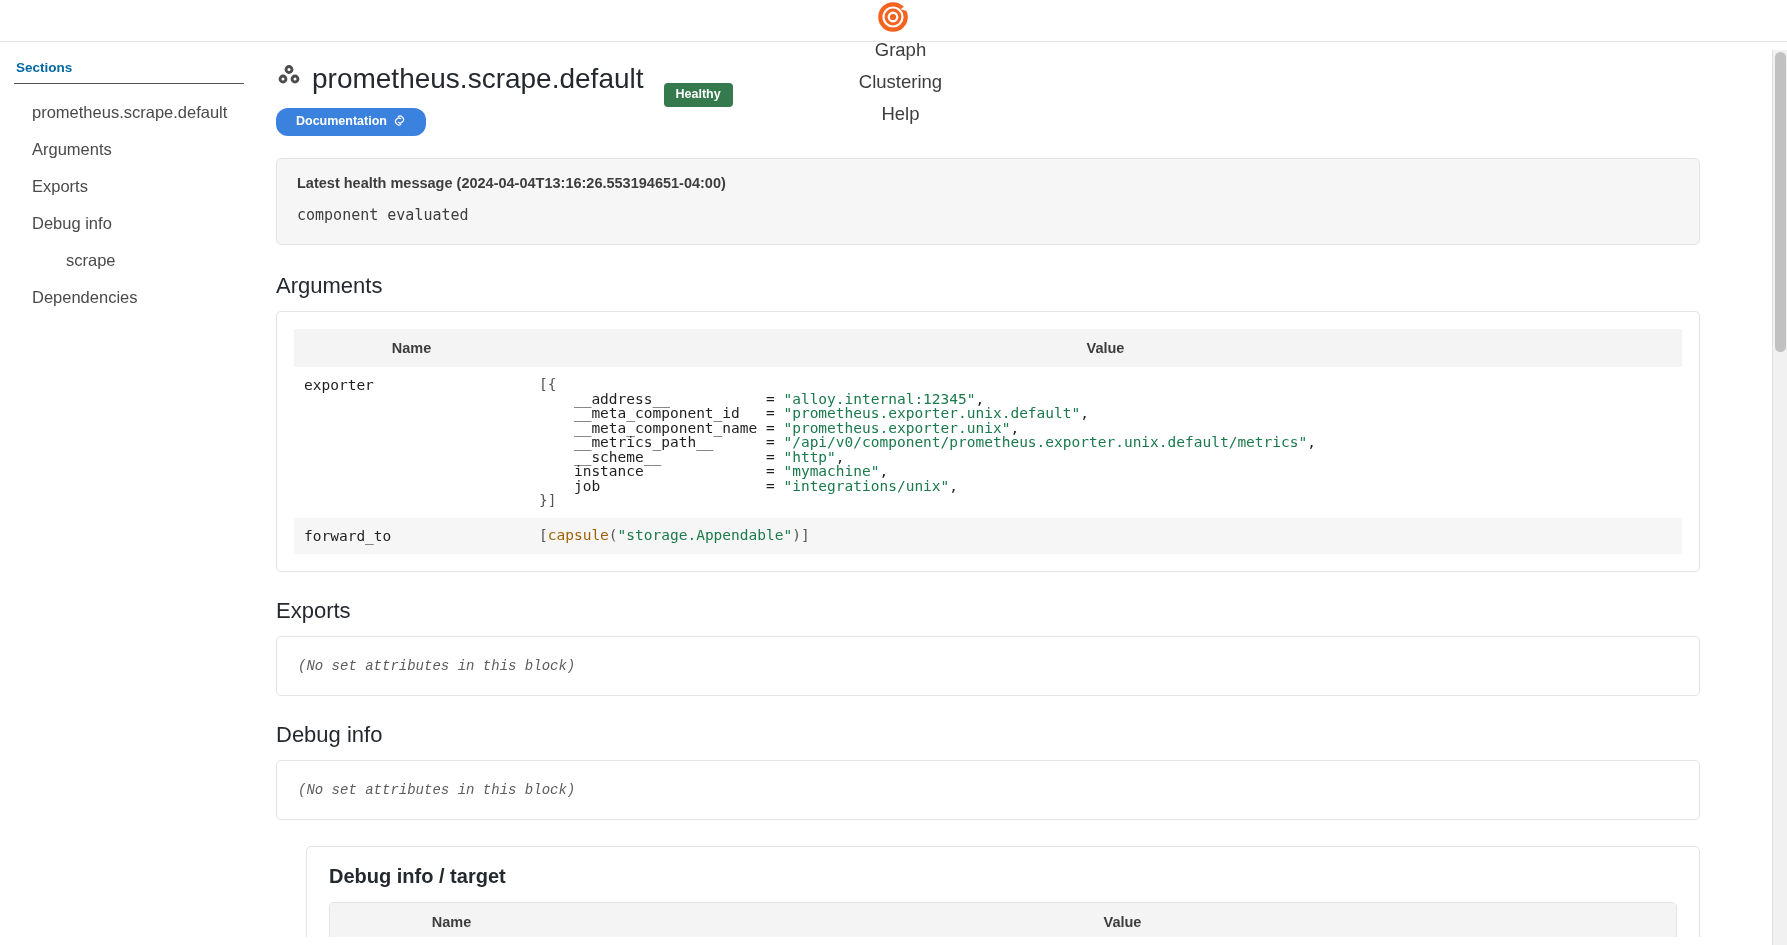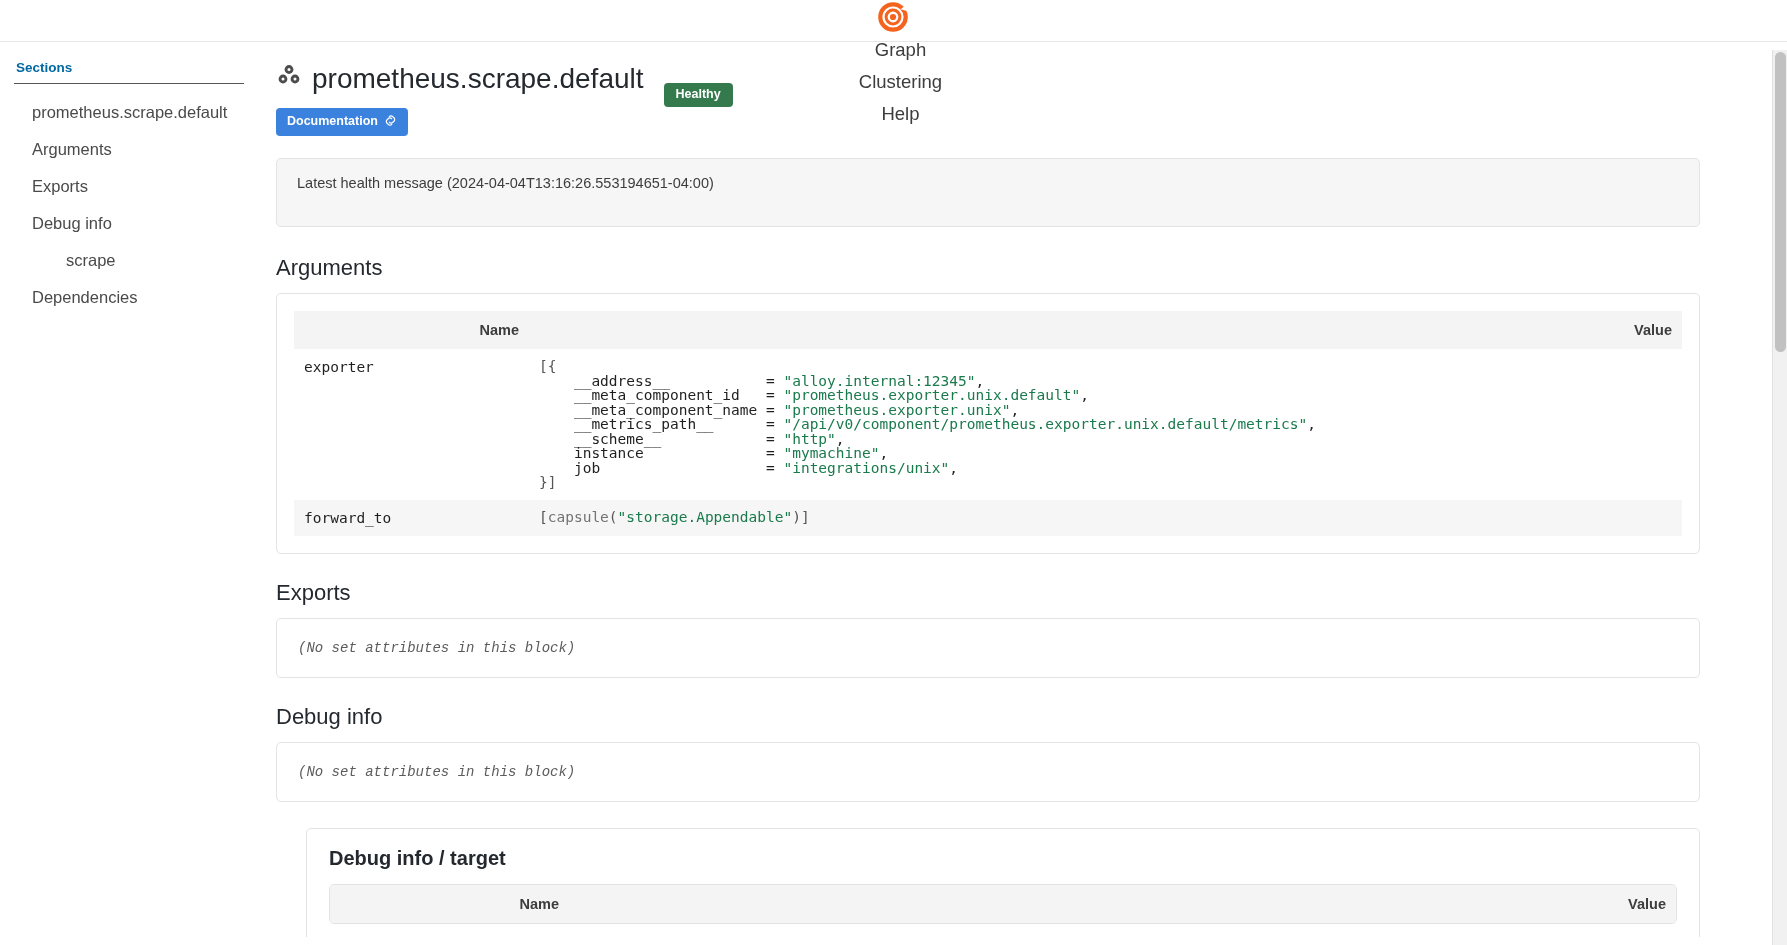--- a/index.html
+++ b/index.html
@@ -128,39 +128,39 @@
     top: 16px;
   }
   .doc-btn {
     display: inline-flex;
     align-items: center;
     gap: 6px;
     background: #3b82de;
     color: #ffffff;
     font-size: 12.5px;
     font-weight: bold;
-    padding: 6px 11px;
-    border-radius: 4px;
+    padding: 6px 20px;
+    border-radius: 12px;
     border: none;
     cursor: pointer;
     line-height: 1.1;
     margin-bottom: 22px;
   }
   .health-card {
     background: #f6f6f6;
     border: 1px solid #e3e3e3;
     border-radius: 5px;
     padding: 16px 20px 20px 20px;
     margin-bottom: 28px;
     width: 1424px;
     box-sizing: border-box;
   }
   .health-card-label {
     font-size: 14.5px;
-    font-weight: normal;
+    font-weight: bold;
     color: #3d3d3d;
     margin-bottom: 15px;
   }
   .health-card-msg {
     font-family: "DejaVu Sans Mono", "Liberation Mono", monospace;
     font-size: 15px;
     color: #3d3d3d;
     white-space: pre;
   }
 
@@ -188,21 +188,21 @@
     font-family: Liberation Mono, monospace;
   }
 
   
   table.attr-table {
     border-collapse: collapse;
     width: 100%;
     table-layout: fixed;
   }
   table.attr-table th {
-    text-align: right;
+    text-align: center;
     background: #f4f4f4;
     font-size: 14.5px;
     font-weight: bold;
     color: #3d3d3d;
     padding: 11px 10px;
     border: none;
   }
   table.attr-table td {
     padding: 10px 10px;
     vertical-align: top;
@@ -216,21 +216,21 @@
   .col-name { width: 215px; }
   .code-block {
     white-space: pre;
     font-family: "DejaVu Sans Mono", "Liberation Mono", monospace;
     font-size: 14.5px;
     line-height: 1.0;
     margin: 0;
   }
   .str { color: #1a7a4c; }
   .punc { color: #555555; }
-  .fn { color: #737373; }
+  .fn { color: #a16207; }
 
   
   .sub-panel {
     border: 1px solid #e3e3e3;
     border-radius: 5px;
     background: #ffffff;
     padding: 18px 22px 22px 22px;
     margin-left: 30px;
     width: 1394px;
     box-sizing: border-box;
@@ -335,20 +335,21 @@
             <svg width="13" height="13" viewBox="0 0 16 16" xmlns="http://www.w3.org/2000/svg">
               <path d="M6.5 3.2 a3 3 0 0 1 4.3 0 l1.4 1.4 a3 3 0 0 1 0 4.3 l-1.3 1.3 a3 3 0 0 1 -4.3 0" fill="none" stroke="#ffffff" stroke-width="1.5" stroke-linecap="round"></path>
               <path d="M9.5 12.8 a3 3 0 0 1 -4.3 0 l-1.4 -1.4 a3 3 0 0 1 0 -4.3 l1.3 -1.3 a3 3 0 0 1 4.3 0" fill="none" stroke="#ffffff" stroke-width="1.5" stroke-linecap="round"></path>
             </svg>
           </span>
         </button>
 
         
         <div class="health-card">
           <div class="health-card-label">Latest health message (2024-04-04T13:16:26.553194651-04:00)</div>
+          <div class="health-card-msg">component evaluated</div>
         </div>
 
         
         <div class="section-block">
           <h2 class="section-heading">Arguments</h2>
           <div class="panel">
             <table class="attr-table">
               <thead>
                 <tr>
                   <th class="col-name">Name</th>

